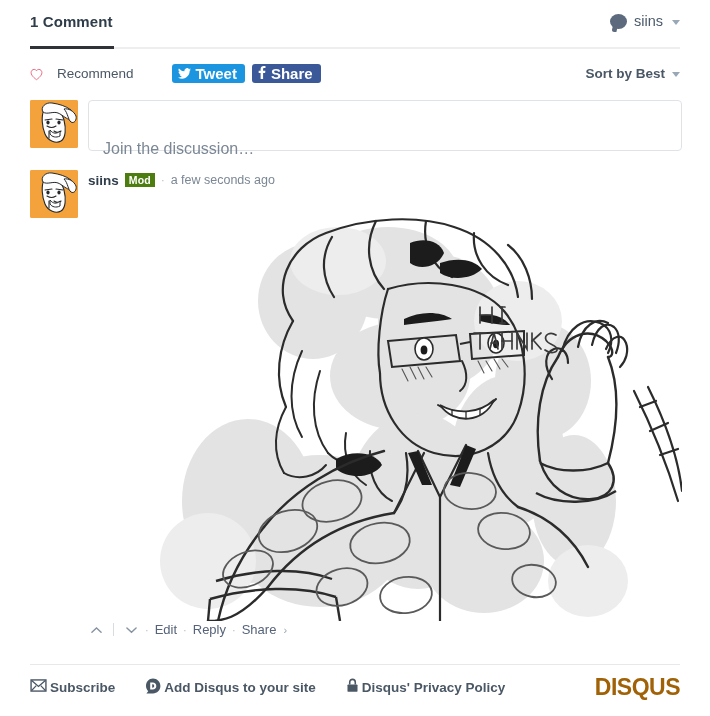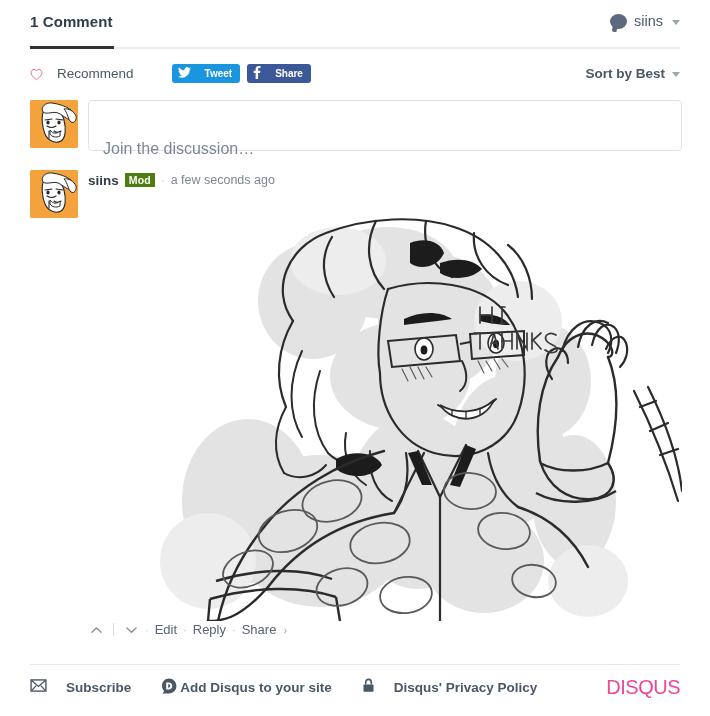--- a/index.html
+++ b/index.html
@@ -104,25 +104,25 @@
     position: relative;
     top: 1px;
   }
   .share-btns {
     display: flex; align-items: center;
     gap: 7px;
     margin-left: 38px;
   }
   .btn-social {
     display: inline-flex; align-items: center;
-    gap: 14px;
+    gap: 5px;
     height: 19px;
     padding: 0 8px 0 6px;
     border-radius: 3px;
-    font-size: 10px;
+    font-size: 15px;
     font-weight: bold;
     color: #ffffff;
     cursor: pointer;
     white-space: nowrap;
   }
   .btn-tweet { background: #1b95e0; }
   .btn-fb    { background: #3b5998; }
   .sort-by {
     margin-left: auto;
     display: flex; align-items: center;
@@ -250,33 +250,33 @@
     background: #e6e9ec;
   }
   .footer {
     position: absolute;
     left: 30px; top: 675px;
     width: 650px; height: 24px;
     display: flex; align-items: center;
   }
   .footer-item {
     display: flex; align-items: center;
-    gap: 19px;
+    gap: 3px;
     font-size: 13.5px;
     font-weight: bold;
     color: #4a5765;
     cursor: pointer;
     margin-right: 30px;
   }
   .disqus-logo {
     margin-left: auto;
-    font-size: 20px;
-    font-weight: normal;
+    font-size: 23px;
+    font-weight: bold;
     letter-spacing: -0.5px;
-    color: #ec4899;
+    color: #a16207;
   }
   .ico { display: inline-block; flex: 0 0 auto; }
 </style>
 </head>
 <body>
 
 <div id="app">
 
   <div class="header">
     <span class="comment-count">1 Comment</span>

